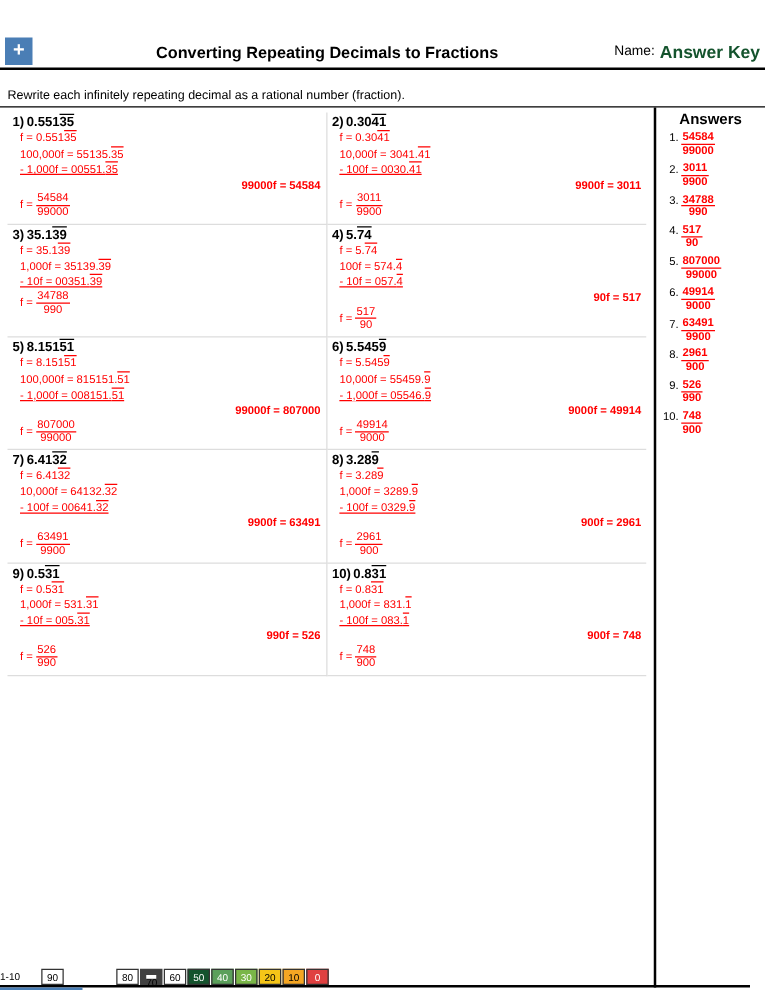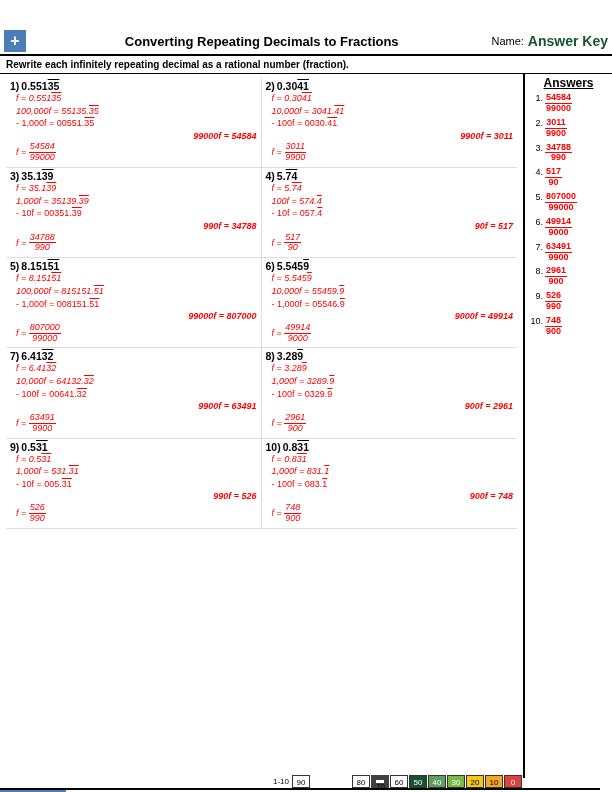--- a/index.html
+++ b/index.html
@@ -59,23 +59,24 @@
     }
     .answer-key {
       font-size: 14px;
       font-weight: bold;
       color: #14532d;
     }
 
     
     .instruction {
       font-size: 10px;
-      font-weight: bold;
+      font-weight: normal;
       padding: 3px 6px;
       border-bottom: 1px solid #000;
+      margin-top: 12px;
     }
 
     
     .content {
       display: flex;
       height: calc(792px - 56px - 32px);
     }
 
     
     .problems {
@@ -87,21 +88,20 @@
     
     .answers-col {
       width: 88px;
       padding: 2px 4px;
       border-left: 1px solid #000;
     }
     .answers-header {
       text-align: center;
       font-size: 12px;
       font-weight: bold;
-      text-decoration: underline;
       margin-bottom: 3px;
     }
     .answer-item {
       display: flex;
       align-items: flex-start;
       margin-bottom: 4px;
       font-size: 9px;
       line-height: 1.2;
     }
     .answer-num {
@@ -157,24 +157,24 @@
     }
 
     .step {
       font-size: 9px;
       color: red;
       line-height: 1.4;
       margin-left: 6px;
     }
     .step-line {
       display: block;
-      font-style: italic;
     }
     .step-underline {
       display: block;
+      text-decoration: underline;
     }
     .step-bold {
       font-weight: bold;
       text-align: right;
     }
     .answer-frac-inline {
       display: inline-flex;
       flex-direction: column;
       align-items: center;
       vertical-align: middle;
@@ -285,21 +285,20 @@
 
         <div class="problem">
           <div class="prob-header-line">
             <span class="prob-num">3)</span>
             <span class="prob-decimal">35.1<span class="overline">39</span></span>
           </div>
           <div class="step">
             <span class="step-line">f = 35.1<span class="overline">39</span></span>
             <span class="step-line">1,000f = 35139.<span class="overline">39</span></span>
             <span class="step-underline">-     10f = 00351.<span class="overline">39</span></span>
-            <span class="step-line step-bold">990f = 34788</span>
             <span class="step-line">f = <span class="answer-frac-inline">
                   <span class="n">34788</span>
                   <span class="d">990</span>
                 </span></span>
           </div>
         </div>
 
         <div class="problem">
           <div class="prob-header-line">
             <span class="prob-num">4)</span>
@@ -492,21 +491,21 @@
         <span class="answer-num">10.</span>
         <span class="answer-frac">
           <span class="numer">748</span>
           <span class="denom">900</span>
         </span>
       </div>
     </div>
 
   </div>
 
-  <div style="position:absolute; bottom:32px; left:0; right:0; display:flex; align-items:center; justify-content:flex-end; padding-right:90px; font-size:8px; gap:1px;">
+  <div style="position:absolute; bottom:32px; left:0; right:0; display:flex; align-items:center; justify-content:flex-start; padding-right:90px; font-size:8px; gap:15px;">
     <span style="margin-right:2px;">1-10</span>
     <div style="display:flex; gap:1px;">
       <div style="border:1px solid #333; width:18px; height:13px; text-align:center; line-height:13px; font-size:8px;">90</div>
       <div style="border:1px solid #333; width:18px; height:13px; text-align:center; line-height:13px; font-size:8px;margin-left:41px;">80</div>
       <div style="border:5px solid #404040; width:18px; height:13px; text-align:center; line-height:13px; font-size:8px;">70</div>
       <div style="border:1px solid #333; width:18px; height:13px; text-align:center; line-height:13px; font-size:8px;">60</div>
       <div style="border:1px solid #333; width:18px; height:13px; text-align:center; line-height:13px; font-size:8px; background:#14532d; color:white;">50</div>
       <div style="border:1px solid #333; width:18px; height:13px; text-align:center; line-height:13px; font-size:8px; background:#5ba05b; color:white;">40</div>
       <div style="border:1px solid #333; width:18px; height:13px; text-align:center; line-height:13px; font-size:8px; background:#7ab648; color:white;">30</div>
       <div style="border:1px solid #333; width:18px; height:13px; text-align:center; line-height:13px; font-size:8px; background:#f5c518;">20</div>

